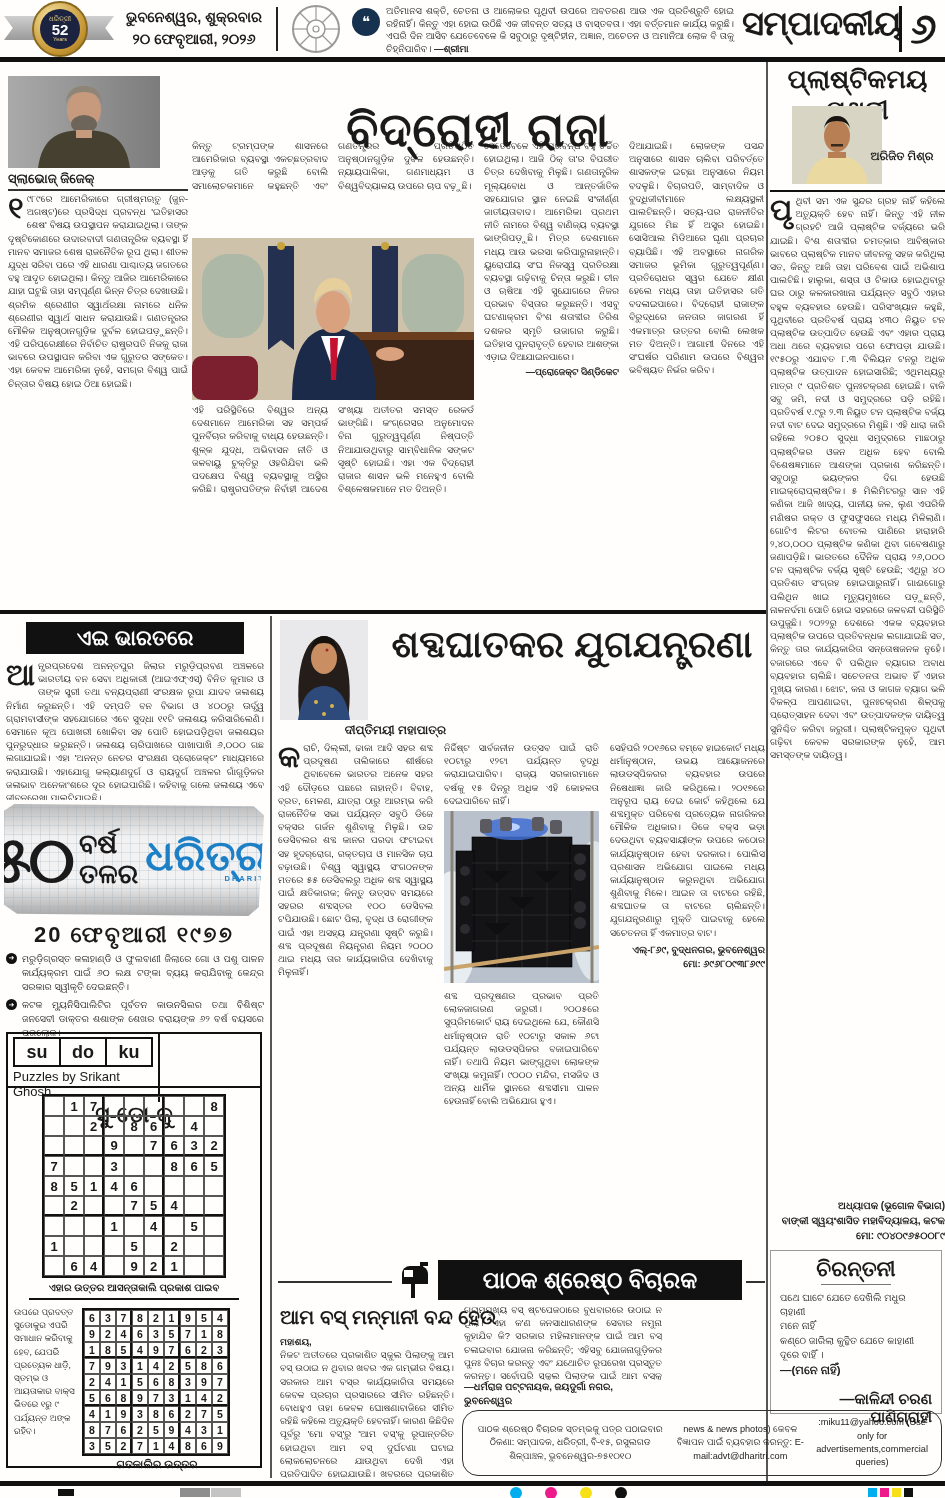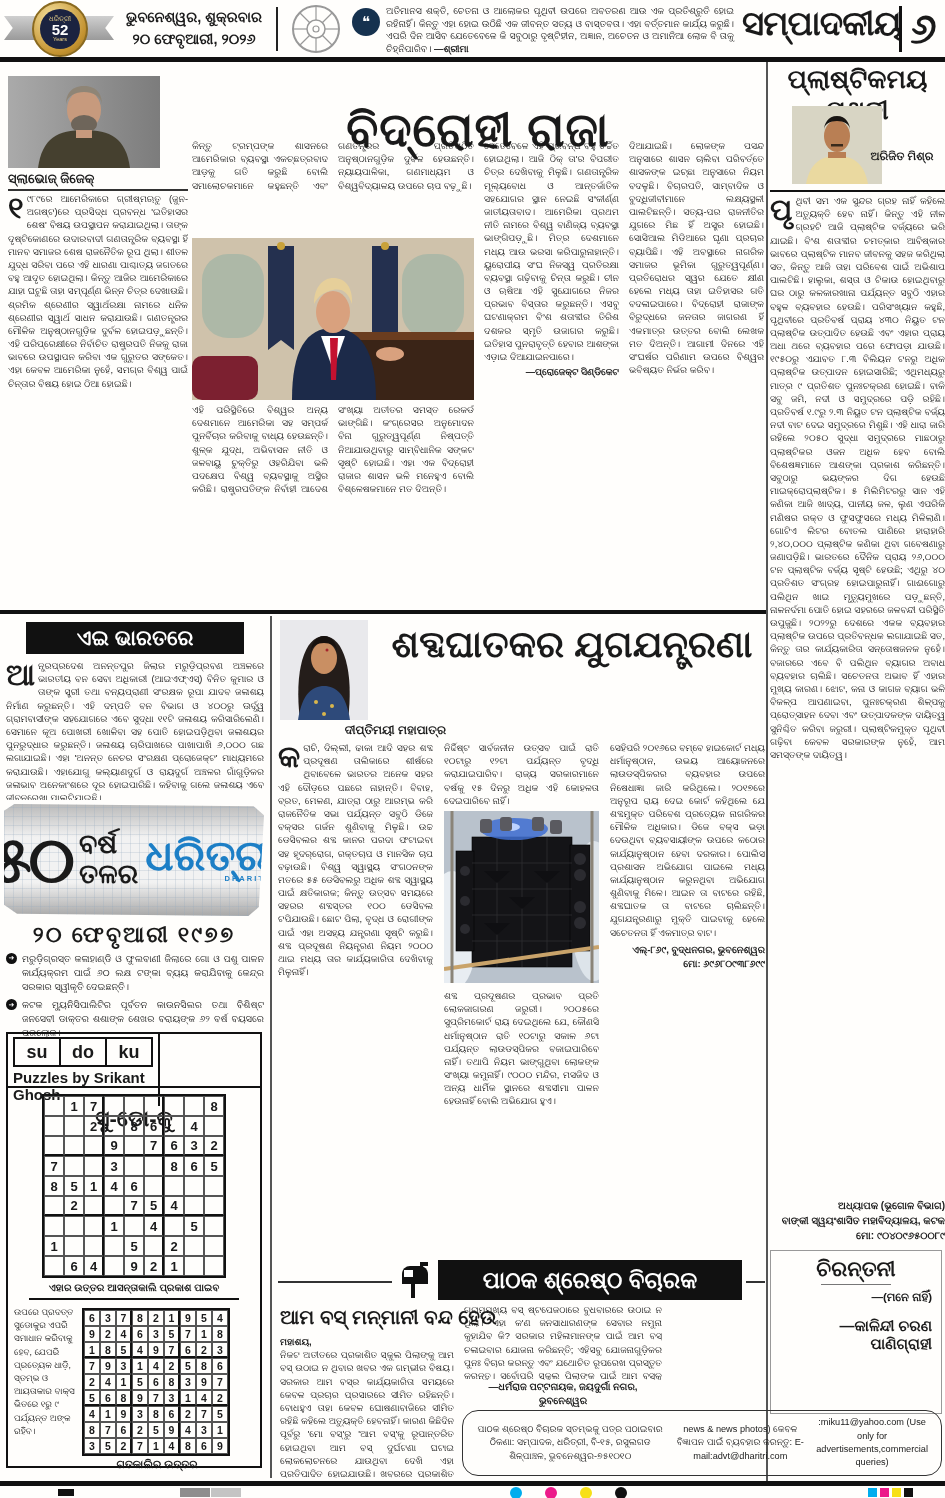--- a/index.html
+++ b/index.html
@@ -51,21 +51,21 @@
   .plastic-headline{left:770px;top:64px;width:175px;text-align:center;font-size:26px;font-weight:800;}
   .mishra-photo{left:792px;top:106px;}
   .mishra-name{left:860px;top:150px;width:84px;text-align:center;font-weight:bold;font-size:11.5px;}
   .plastic-rule{left:770px;top:190px;width:175px;height:2px;background:#111;}
   .plastic-body{left:770px;top:195px;width:175px;height:1001px;}
   .plastic-sign{left:770px;top:1198px;width:175px;text-align:right;font-weight:bold;font-size:10px;line-height:1.5;}
   .chir-box{left:770px;top:1250px;width:172px;height:164px;border:1px solid #999;padding:6px 9px;box-sizing:border-box;}
   .chir-title{text-align:center;font-size:21px;font-weight:bold;}
   .chir-line{width:70px;height:1px;background:#777;margin:3px auto 6px auto;}
   .poem-line{font-size:9.8px;line-height:1.45;}
-  .chir-src{text-align:right;font-weight:bold;font-size:11.5px;margin-top:2px;}
+  .chir-src{text-align:left;font-weight:bold;font-size:11.5px;margin-top:2px;}
   .chir-poet{text-align:right;font-weight:bold;font-size:15px;margin-top:13px;}
   
   .hrule-lead{left:0;top:610px;width:766px;height:4px;}
   .vline-left{left:270px;top:616px;width:1.5px;height:862px;background:#555;}
   .ei-header{left:26px;top:622px;width:218px;height:32px;background:#111;color:#fff;
     display:flex;align-items:center;justify-content:center;font-size:21px;font-weight:800;}
   .ei-body{left:6px;top:660px;width:258px;height:140px;}
   .banner{left:4px;top:804px;width:260px;height:112px;
     background:
       repeating-linear-gradient(0deg,rgba(150,170,190,.25) 0 1px,transparent 1px 9px),
@@ -83,21 +83,21 @@
   .fifty-bullet-item::before{content:"➜";position:absolute;left:0;top:1px;width:11px;height:11px;
     background:#111;color:#fff;border-radius:50%;font-size:7px;display:flex;align-items:center;justify-content:center;}
   
   .sudoku-box{left:6px;top:1032px;width:256px;height:436px;border:2px solid #111;box-sizing:border-box;}
   .su-head{height:52px;border-bottom:2px solid #111;display:flex;flex-direction:column;}
   .su-head-left{width:152px;border-right:2px solid #111;padding:3px 5px;box-sizing:border-box;}
   .su-brand{display:flex;}
   .su-brand span{width:46px;height:26px;border:2px solid #111;border-right:none;display:flex;
     align-items:center;justify-content:center;font-size:18px;font-weight:800;}
   .su-brand span:last-child{border-right:2px solid #111;}
-  .su-byline{font-size:15px;font-weight:bold;margin-top:2px;}
+  .su-byline{font-size:13px;font-weight:normal;margin-top:2px;}
   .su-head-right{flex:1;display:flex;align-items:center;justify-content:center;font-size:22px;font-weight:800;}
   .su-grid{display:grid;grid-template-columns:repeat(9,20px);grid-auto-rows:20px;width:180px;
     margin:6px auto 4px auto;border:2.5px solid #111;}
   .su-cell{border:1px solid #555;display:flex;align-items:center;justify-content:center;
     font-size:13px;font-weight:bold;box-sizing:border-box;}
   .su-grid .c2,.su-grid .c5{border-right:2.5px solid #111;}
   .su-grid .r2,.su-grid .r5{border-bottom:2.5px solid #111;}
   .su-note{text-align:center;font-size:10px;font-weight:bold;}
   .su-div{width:210px;height:2px;background:#111;margin:4px auto;}
   .su-answer-row{display:flex;gap:6px;padding:2px 6px;}
@@ -117,21 +117,21 @@
   
   .let-line-l{left:278px;top:1281px;width:114px;height:1.5px;background:#333;}
   .let-line-r{left:746px;top:1281px;width:19px;height:1.5px;background:#333;}
   .mail-icon{left:396px;top:1260px;}
   .letters-band{left:438px;top:1260px;width:304px;height:40px;background:#111;color:#fff;
     display:flex;align-items:center;justify-content:center;font-size:23px;font-weight:800;}
   .letter-title{left:280px;top:1306px;width:252px;font-size:20px;font-weight:800;}
   .letter-col1{left:280px;top:1336px;width:174px;height:142px;}
   .letter-salutation{font-size:9.3px;font-weight:bold;}
   .letter-col2{left:464px;top:1304px;width:198px;height:76px;}
-  .letter-sign{left:464px;top:1380px;width:198px;text-align:center;font-weight:bold;font-size:9.8px;line-height:1.45;}
+  .letter-sign{left:464px;top:1380px;width:198px;text-align:left;font-weight:bold;font-size:9.8px;line-height:1.45;}
   .contact-box{left:462px;top:1410px;width:480px;height:66px;border:1.5px solid #333;border-radius:16px;
     display:flex;flex-direction:row;align-items:center;justify-content:flex-end;box-sizing:border-box;padding:2px 8px;}
   .contact-line{font-size:9.2px;line-height:1.45;text-align:center;}
   
   .bottom-bar{left:0;top:1481px;width:945px;height:5px;}
   .mark{top:1488px;height:9px;}
   .dot{top:1487px;width:12px;height:12px;border-radius:50%;}
 </style>
 </head>
 <body>
@@ -250,20 +250,26 @@
   </div>
   <div class="abs plastic-sign">
       <div class="sign-line">ଅଧ୍ୟାପକ (ଭୂଗୋଳ ବିଭାଗ)</div>
       <div class="sign-line">ବାଙ୍କୀ ସ୍ୱୟଂଶାସିତ ମହାବିଦ୍ୟାଳୟ, କଟକ</div>
       <div class="sign-line">ମୋ: ୯୦୪୦୯୬୫୦୦୮୯</div>
     </div>
 
   <div class="abs chir-box">
     <div class="chir-title">ଚିରନ୍ତନୀ</div>
     <div class="chir-line"></div>
+    <div>
+        <div class="poem-line">ପଥେ ଘାଟେ ଯେତେ ଦେଖିଲି ମଧୁର ଚାହାଣୀ</div>
+        <div class="poem-line">ମନେ ନାହିଁ</div>
+        <div class="poem-line">କଣ୍ଠେ ଜାରିଲା କୁନ୍ଥିତ ଯେତେ କାହାଣୀ</div>
+        <div class="poem-line">ଦୂରେ ବାହିଁ ।</div>
+      </div>
     <div class="chir-src">—(ମନେ ନାହିଁ)</div>
     <div class="chir-poet">—କାଳିନ୍ଦୀ ଚରଣ ପାଣିଗ୍ରାହୀ</div>
   </div>
 
   <div class="abs rule hrule-lead"></div>
   <div class="abs vline-left"></div>
 
   <div class="abs ei-header">ଏଇ ଭାରତରେ</div>
   <div class="abs ei-body just small">
     <span class="dropcap">ଆ</span>
@@ -271,21 +277,21 @@
   </div>
 
   <div class="abs banner">
     <span class="banner-num">୫୦</span>
     <span class="banner-phrase">ବର୍ଷ ତଳର</span>
     <span>
       <div class="banner-brand">ଧରିତ୍ରୀ</div>
       <div class="banner-brand-en">DHARITRI</div>
     </span>
   </div>
-  <div class="abs banner-date">୨୦ ଫେବୃଆରୀ ୧୯୭୭</div>
+  <div class="abs banner-date">20 ଫେବୃଆରୀ ୧୯୭୭</div>
   <div class="abs bullets">
       <div class="fifty-bullet-item">ମରୁଡ଼ିଗ୍ରସ୍ତ କଳାହାଣ୍ଡି ଓ ଫୁଲବାଣୀ ଜିଲାରେ ଗୋ ଓ ପଶୁ ପାଳନ କାର୍ଯ୍ୟକ୍ରମ ପାଇଁ ୬୦ ଲକ୍ଷ ଟଙ୍କା ବ୍ୟୟ କରାଯିବାକୁ କେନ୍ଦ୍ର ସରକାର ସ୍ୱୀକୃତି ଦେଇଛନ୍ତି।</div>
       <div class="fifty-bullet-item">କଟକ ମ୍ୟୁନିସିପାଲିଟିର ପୂର୍ବତନ କାଉନସିଲର ତଥା ବିଶିଷ୍ଟ ଜନସେବୀ ଡାକ୍ତର ଶଶାଙ୍କ ଶେଖର ବରାୟଙ୍କ ୬୨ ବର୍ଷ ବୟସରେ ପରଲୋକ।</div>
     </div>
 
   <div class="abs sudoku-box">
     <div class="su-head">
       <div class="su-head-left">
         <div class="su-brand">
           <span>su</span>

